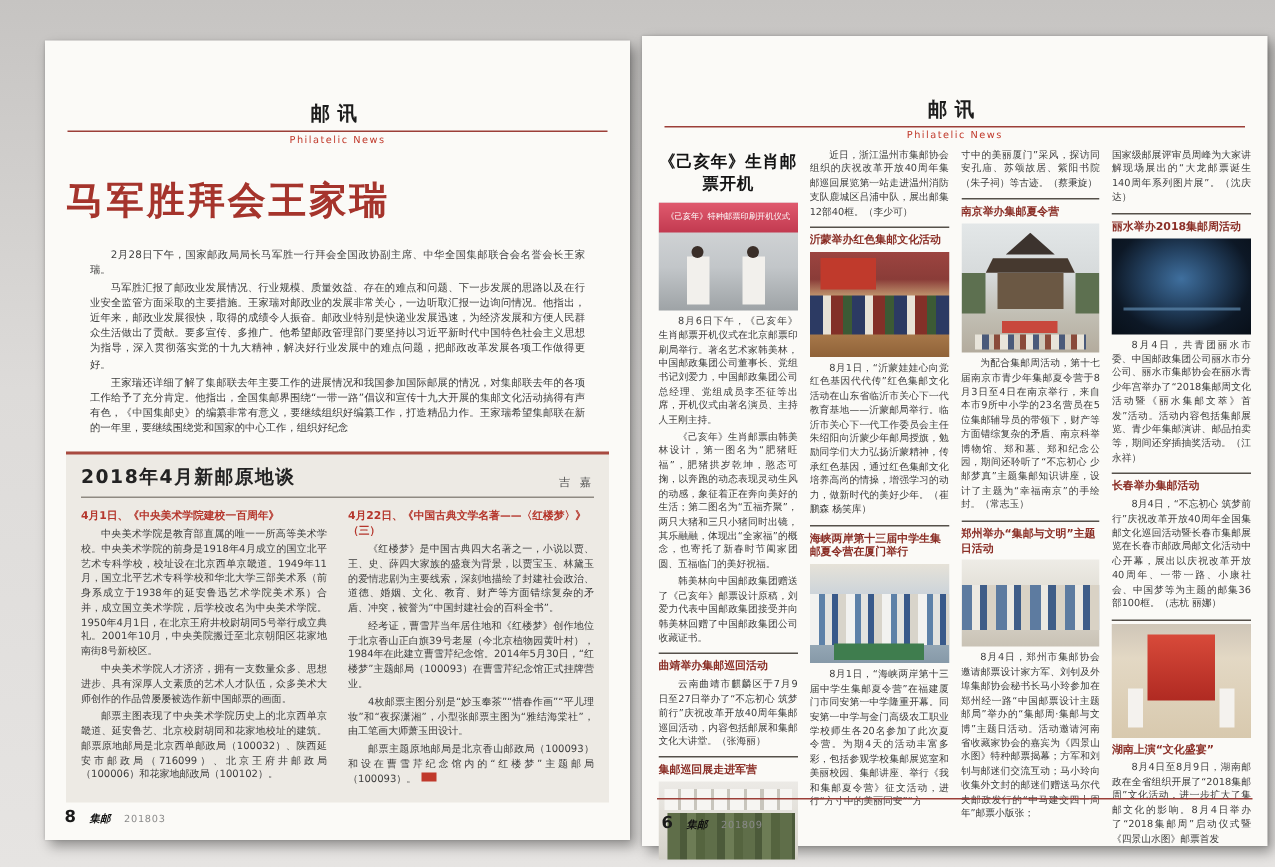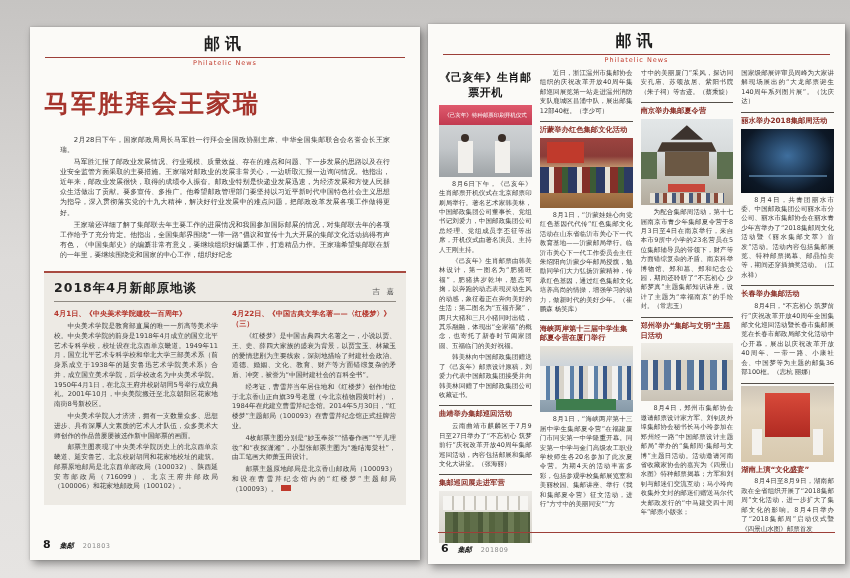--- a/index.html
+++ b/index.html
@@ -8,21 +8,21 @@
     background:linear-gradient(180deg,#c6c4c2 0%,#dddbd9 45%,#e6e4e2 100%);
     font-family:"DejaVu Sans","Liberation Sans",sans-serif;
     color:#3a3a3a;
   }
   .page{position:absolute;background:#fbfaf7;box-shadow:3px 4px 8px rgba(0,0,0,.38),0 0 2px rgba(0,0,0,.2);}
   #left-page{left:30px;top:27px;width:390px;height:533px;}
   #right-page{left:428px;top:24px;width:417px;height:540px;}
 
   
   .mast{padding-top:7px;text-align:center;}
-  .mast-title{font-family:Liberation Sans, sans-serif;font-size:16px;font-weight:bold;color:#1d1d1d;letter-spacing:5px;}
+  .mast-title{font-family:Liberation Sans, sans-serif;font-size:13px;font-weight:bold;color:#1d1d1d;letter-spacing:5px;margin-top:33px;}
   .mast-rule{height:1px;background:#9c3f38;margin:2px 15px 1px;}
   .mast-sub{font-size:6.5px;color:#c0392b;letter-spacing:1px;}
 
   
   .art-title{font-family:"DejaVu Serif","Liberation Serif",serif;font-size:25px;font-weight:bold;color:#a5342c;letter-spacing:2px;margin:20px 14px 15px;}
   .art-cols{display:flex;gap:12px;margin:0 30px;}
   .art-col{flex:1;min-width:0;}
   p.bt{font-size:6.9px;line-height:1.46;text-align:justify;margin:0 0 2px;text-indent:2em;color:#3c3c3c;}
   p.bt.cont{text-indent:0;}
   .endmark{display:inline-block;width:10px;height:6px;background:#c0392b;vertical-align:baseline;margin-left:3px;}
@@ -219,21 +219,21 @@
       <p class="bt">8月4日，郑州市集邮协会邀请邮票设计家方军、刘钊及外埠集邮协会秘书长马小玲参加在郑州经一路“中国邮票设计主题邮局”举办的“集邮周·集邮与文博”主题日活动。活动邀请河南省收藏家协会的嘉宾为《四景山水图》特种邮票揭幕；方军和刘钊与邮迷们交流互动；马小玲向收集外文封的邮迷们赠送马尔代夫邮政发行的“中马建交四十周年”邮票小版张；</p>
     </div>
 
     <div class="news-col">
       <p class="bt cont">国家级邮展评审员周峰为大家讲解现场展出的“大龙邮票诞生140周年系列图片展”。（沈庆达）</p>
       <div class="rule"></div>
       <div class="hl">丽水举办2018集邮周活动</div>
       <div class="ph" id="ph-lishui">
         <div class="stage-line"></div>
       </div>
-      <p class="bt">8月4日，共青团丽水市委、中国邮政集团公司丽水市分公司、丽水市集邮协会在丽水青少年宫举办了“2018集邮周文化活动暨《丽水集邮文萃》首发”活动。活动内容包括集邮展览、特种邮票揭幕、邮品拍卖等，期间还穿插抽奖活动。（江永祥）</p>
+      <p class="bt">8月4日，共青团丽水市委、中国邮政集团公司丽水市分公司、丽水市集邮协会在丽水青少年宫举办了“2018集邮周文化活动暨《丽水集邮文萃》首发”活动。活动内容包括集邮展览、青少年集邮演讲、邮品拍卖等，期间还穿插抽奖活动。（江永祥）</p>
       <div class="rule"></div>
       <div class="hl">长春举办集邮活动</div>
       <p class="bt">8月4日，“不忘初心 筑梦前行”庆祝改革开放40周年全国集邮文化巡回活动暨长春市集邮展览在长春市邮政局邮文化活动中心开幕，展出以庆祝改革开放40周年、一带一路、小康社会、中国梦等为主题的邮集36部100框。（志杭 丽娜）</p>
       <div class="rule"></div>
       <div class="ph" id="ph-hunan">
         <div class="redstage"></div>
         <div class="figwL"></div>
         <div class="figwR"></div>
       </div>
       <div class="hl">湖南上演“文化盛宴”</div>

